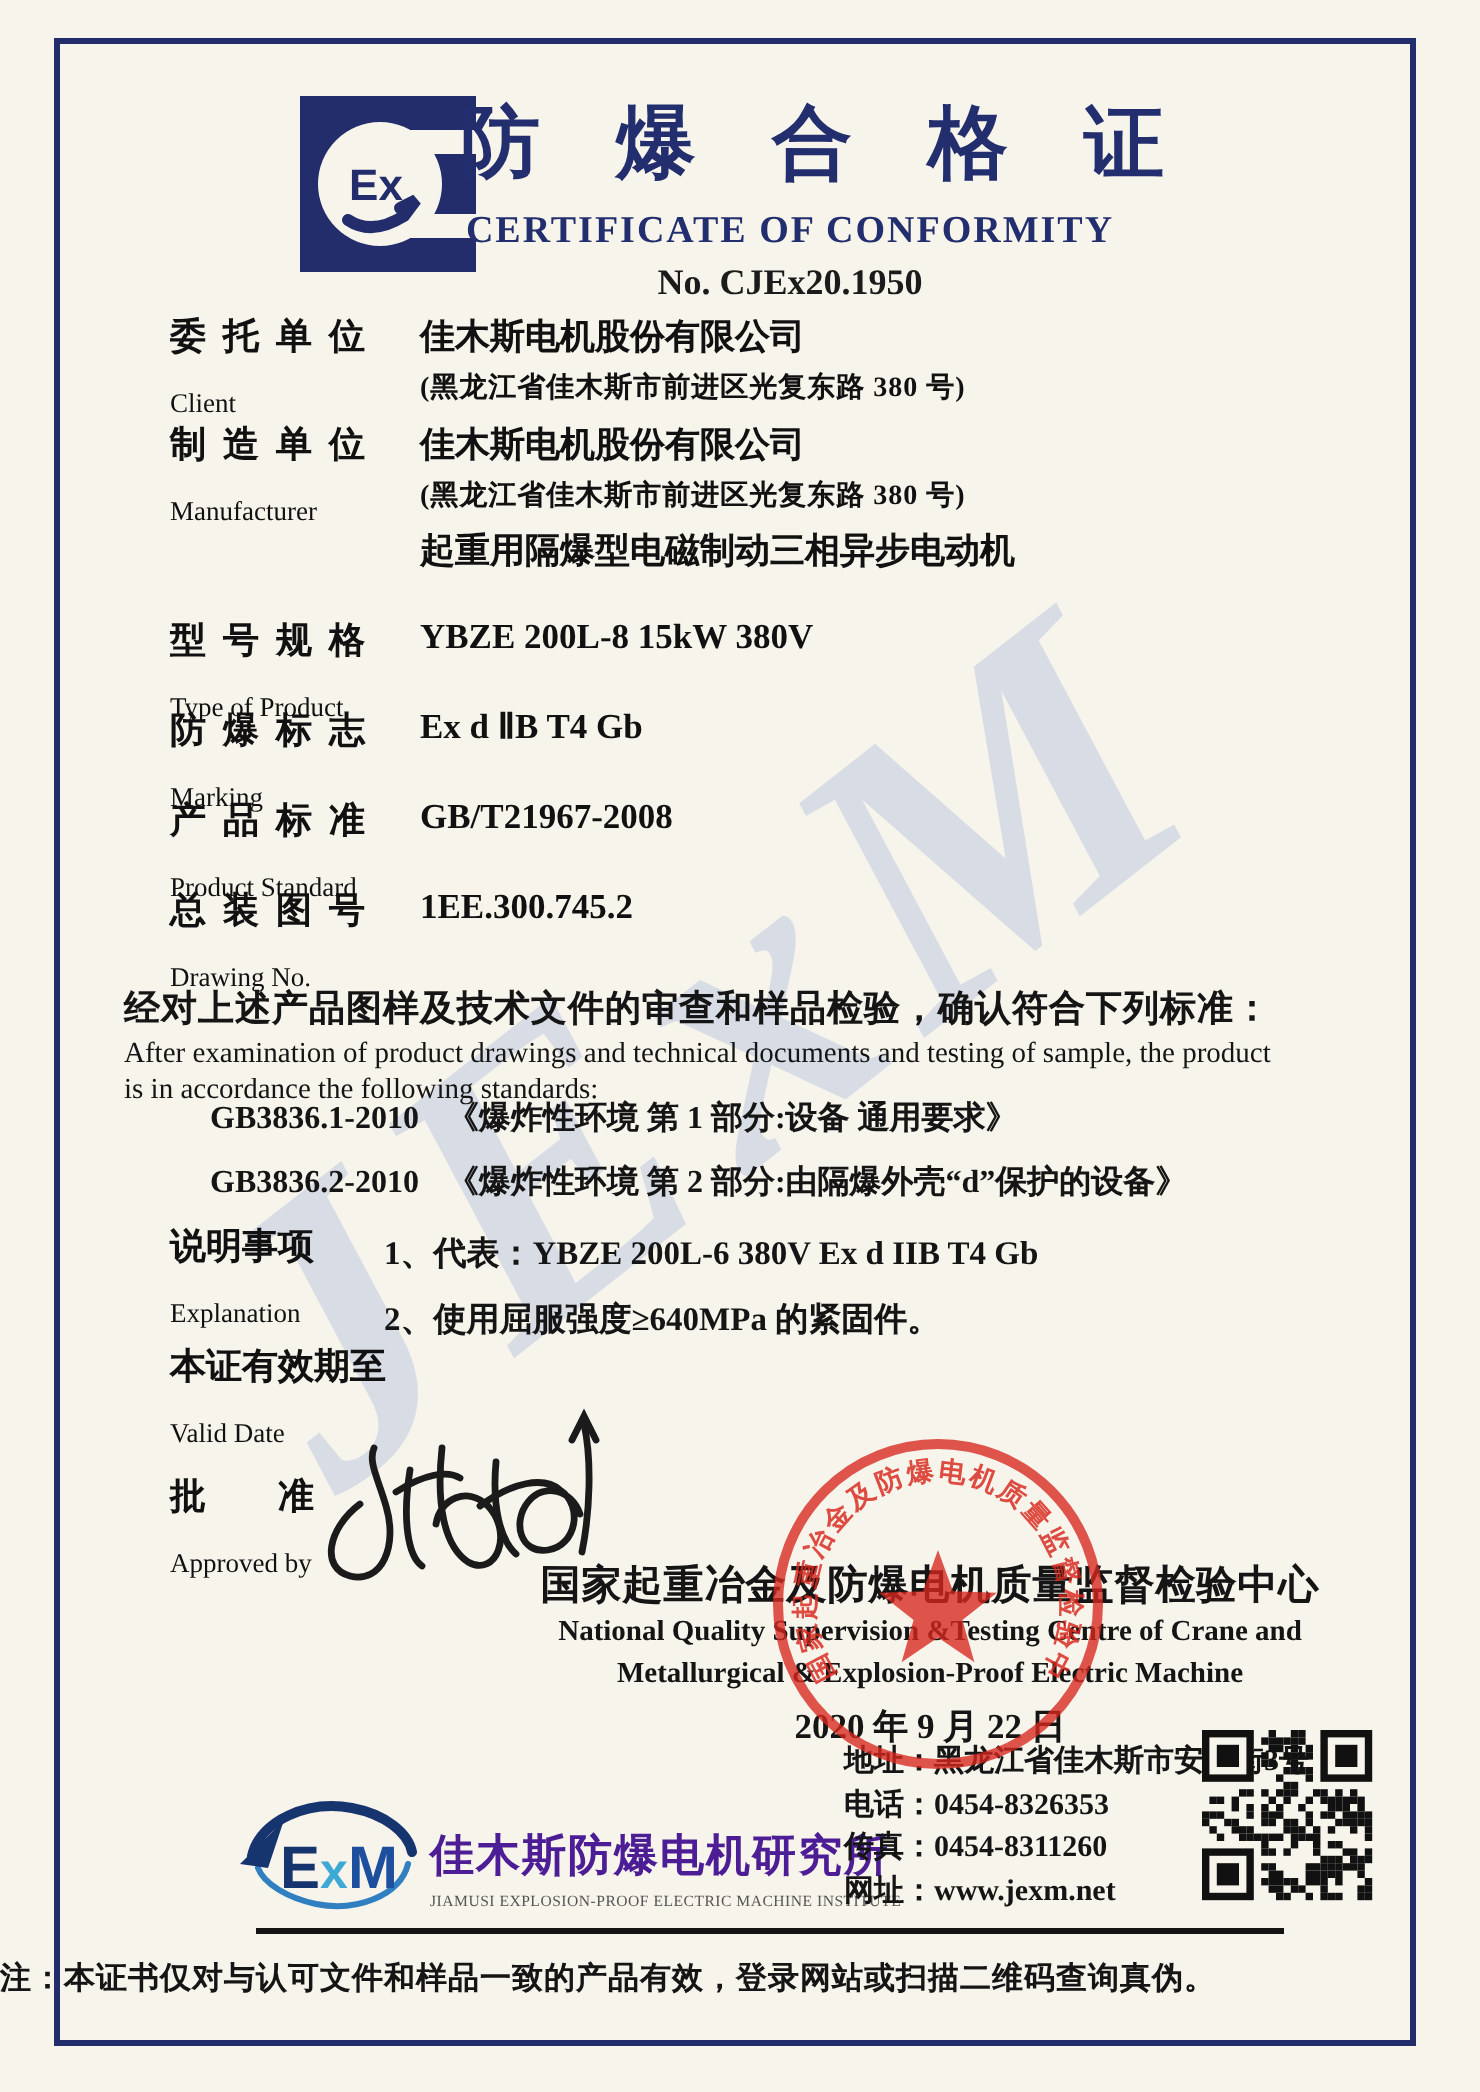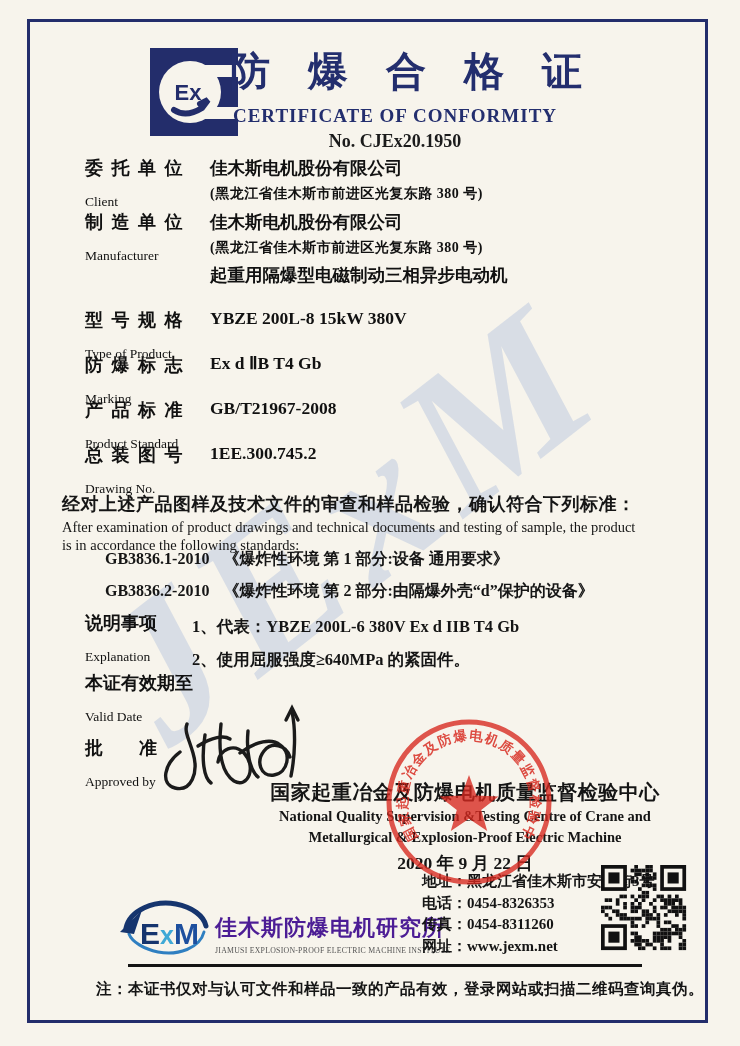--- a/index.html
+++ b/index.html
@@ -46,21 +46,21 @@
 
   
   .footer-logo{position:absolute;left:116px;top:894px;}
   .org-text{position:absolute;left:215px;top:901px;}
   .org-zh{font-size:22px;font-weight:bold;color:#4c1d95;letter-spacing:1px;white-space:nowrap;margin-top:12px;}
   .org-en{font-size:7.8px;color:#555;letter-spacing:.25px;margin-top:3px;white-space:nowrap;}
   .contacts{position:absolute;left:422px;top:871px;}
   .contact-line{font-size:15px;font-weight:bold;line-height:21.5px;white-space:nowrap;}
   .qr{position:absolute;left:601px;top:865px;width:88px;height:86px;}
   .sep-line{position:absolute;left:128px;top:964px;width:514px;height:3px;background:#141414;}
-  .note{position:absolute;left:12px;top:979px;width:692px;text-align:right;
+  .note{position:absolute;left:0;top:979px;width:692px;text-align:left;
         font-size:15.5px;font-weight:bold;letter-spacing:.5px;}
 </style>
 </head>
 <body>
 
 <div class="page">
   <div class="watermark">JExM</div>
   <div class="border-frame"></div>
 
   <div class="content">

